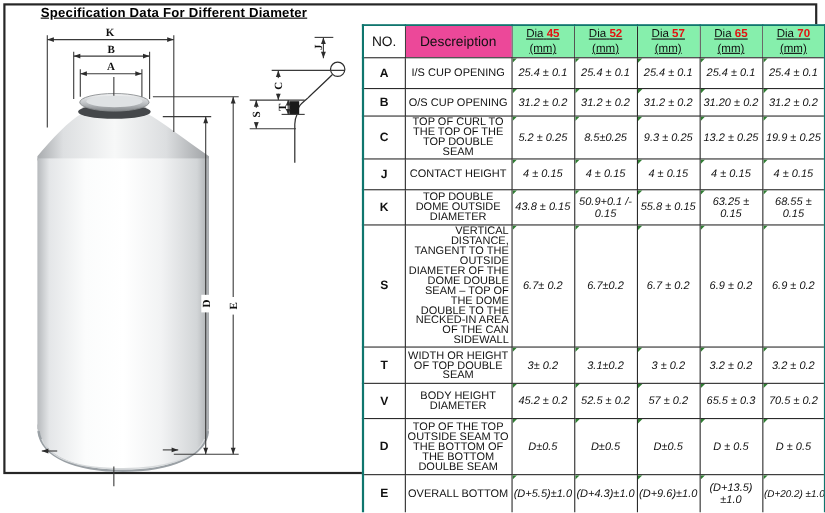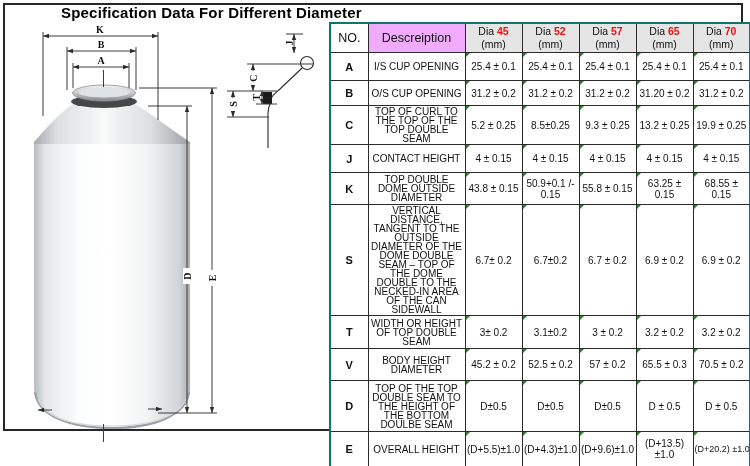--- a/index.html
+++ b/index.html
@@ -1,38 +1,38 @@
 <!DOCTYPE html>
 <html><head>
 <meta charset="utf-8">
 <style>
   html,body{margin:0;padding:0;background:#ffffff;}
   .page{position:relative;width:750px;height:466px;background:#ffffff;
         font-family:"Liberation Sans",sans-serif;overflow:hidden;}
   .frame{position:absolute;left:3px;top:3px;width:740px;height:428px;
          border:2px solid #262626;box-sizing:border-box;background:#ffffff;}
-  .title{position:absolute;left:37px;top:4px;font-size:15px;font-weight:bold;
-         color:#000;letter-spacing:.2px;margin-left:24px;}
+  .title{position:absolute;left:37px;top:4px;font-size:12px;font-weight:bold;
+         color:#000;text-decoration:underline;letter-spacing:.2px;}
   .drawing{position:absolute;left:0;top:0;}
 
   
   table.spec{position:absolute;left:329px;top:22px;width:418px;
              border-collapse:collapse;table-layout:fixed;background:#fff;
              border:2px solid #0f766e;}
   table.spec td,table.spec th{border:1px solid #2b2b2b;box-sizing:border-box;
              text-align:center;vertical-align:middle;position:relative;
              color:#111;overflow:hidden;}
   th.hno{width:38px;font-size:12.5px;font-weight:normal;background:#fff;}
-  th.hdesc{width:97px;font-size:12.5px;font-weight:normal;background:#f0abfc;}
-  th.dia{width:57px;background:#e5e5e5;font-size:10.5px;font-weight:normal;line-height:13px;}
+  th.hdesc{width:97px;font-size:12.5px;font-weight:normal;background:#ec4899;}
+  th.dia{width:57px;background:#86efac;font-size:10.5px;font-weight:normal;line-height:13px;text-decoration:underline;}
   th.dia .red{color:#e31212;font-weight:bold;}
   td.no{font-size:11px;font-weight:bold;}
   td.desc{font-size:10px;line-height:9px;padding:1px 2px;}
-  td.desc.left{text-align:center;}
-  td.v{font-size:10px;padding:0 1px;}
+  td.desc.left{text-align:right;}
+  td.v{font-size:10px;padding:0 1px;font-style:italic;}
   td.v::before{content:'';position:absolute;left:0;top:0;width:0;height:0;
                border-top:4px solid #2f7d32;border-right:4px solid transparent;}
   tr.r-hd{height:29px;} tr.r-a{height:28px;} tr.r-b{height:25px;}
   tr.r-c{height:37px;}  tr.r-j{height:28px;} tr.r-k{height:32px;}
   tr.r-s{height:80px;}  tr.r-t{height:33px;} tr.r-v{height:32px;}
   tr.r-d{height:51px;}  tr.r-e{height:36px;}
   td.tight{font-size:9px;white-space:nowrap;}
 
   
   .dim-letter{font-family:"Liberation Serif",serif;font-weight:bold;font-size:10px;fill:#111;}
@@ -266,30 +266,30 @@
       <td class="no">V</td>
       <td class="desc">BODY HEIGHT DIAMETER</td>
       <td class="v">45.2 ± 0.2</td>
       <td class="v">52.5 ± 0.2</td>
       <td class="v">57 ± 0.2</td>
       <td class="v">65.5 ± 0.3</td>
       <td class="v">70.5 ± 0.2</td>
     </tr>
     <tr class="r-d">
       <td class="no">D</td>
-      <td class="desc">TOP OF THE TOP DOUBLE SEAM TO THE HEIGHT OF THE BOTTOM DOULBE SEAM</td>
+      <td class="desc">TOP OF THE TOP OUTSIDE SEAM TO THE BOTTOM OF THE BOTTOM DOULBE SEAM</td>
       <td class="v">D±0.5</td>
       <td class="v">D±0.5</td>
       <td class="v">D±0.5</td>
       <td class="v">D ± 0.5</td>
       <td class="v">D ± 0.5</td>
     </tr>
     <tr class="r-e">
       <td class="no">E</td>
-      <td class="desc">OVERALL HEIGHT</td>
+      <td class="desc">OVERALL BOTTOM</td>
       <td class="v">(D+5.5)±1.0</td>
       <td class="v">(D+4.3)±1.0</td>
       <td class="v">(D+9.6)±1.0</td>
       <td class="v">(D+13.5) ±1.0</td>
       <td class="v tight">(D+20.2) ±1.0</td>
     </tr>
   </tbody>
     </table>
 
 </div>

